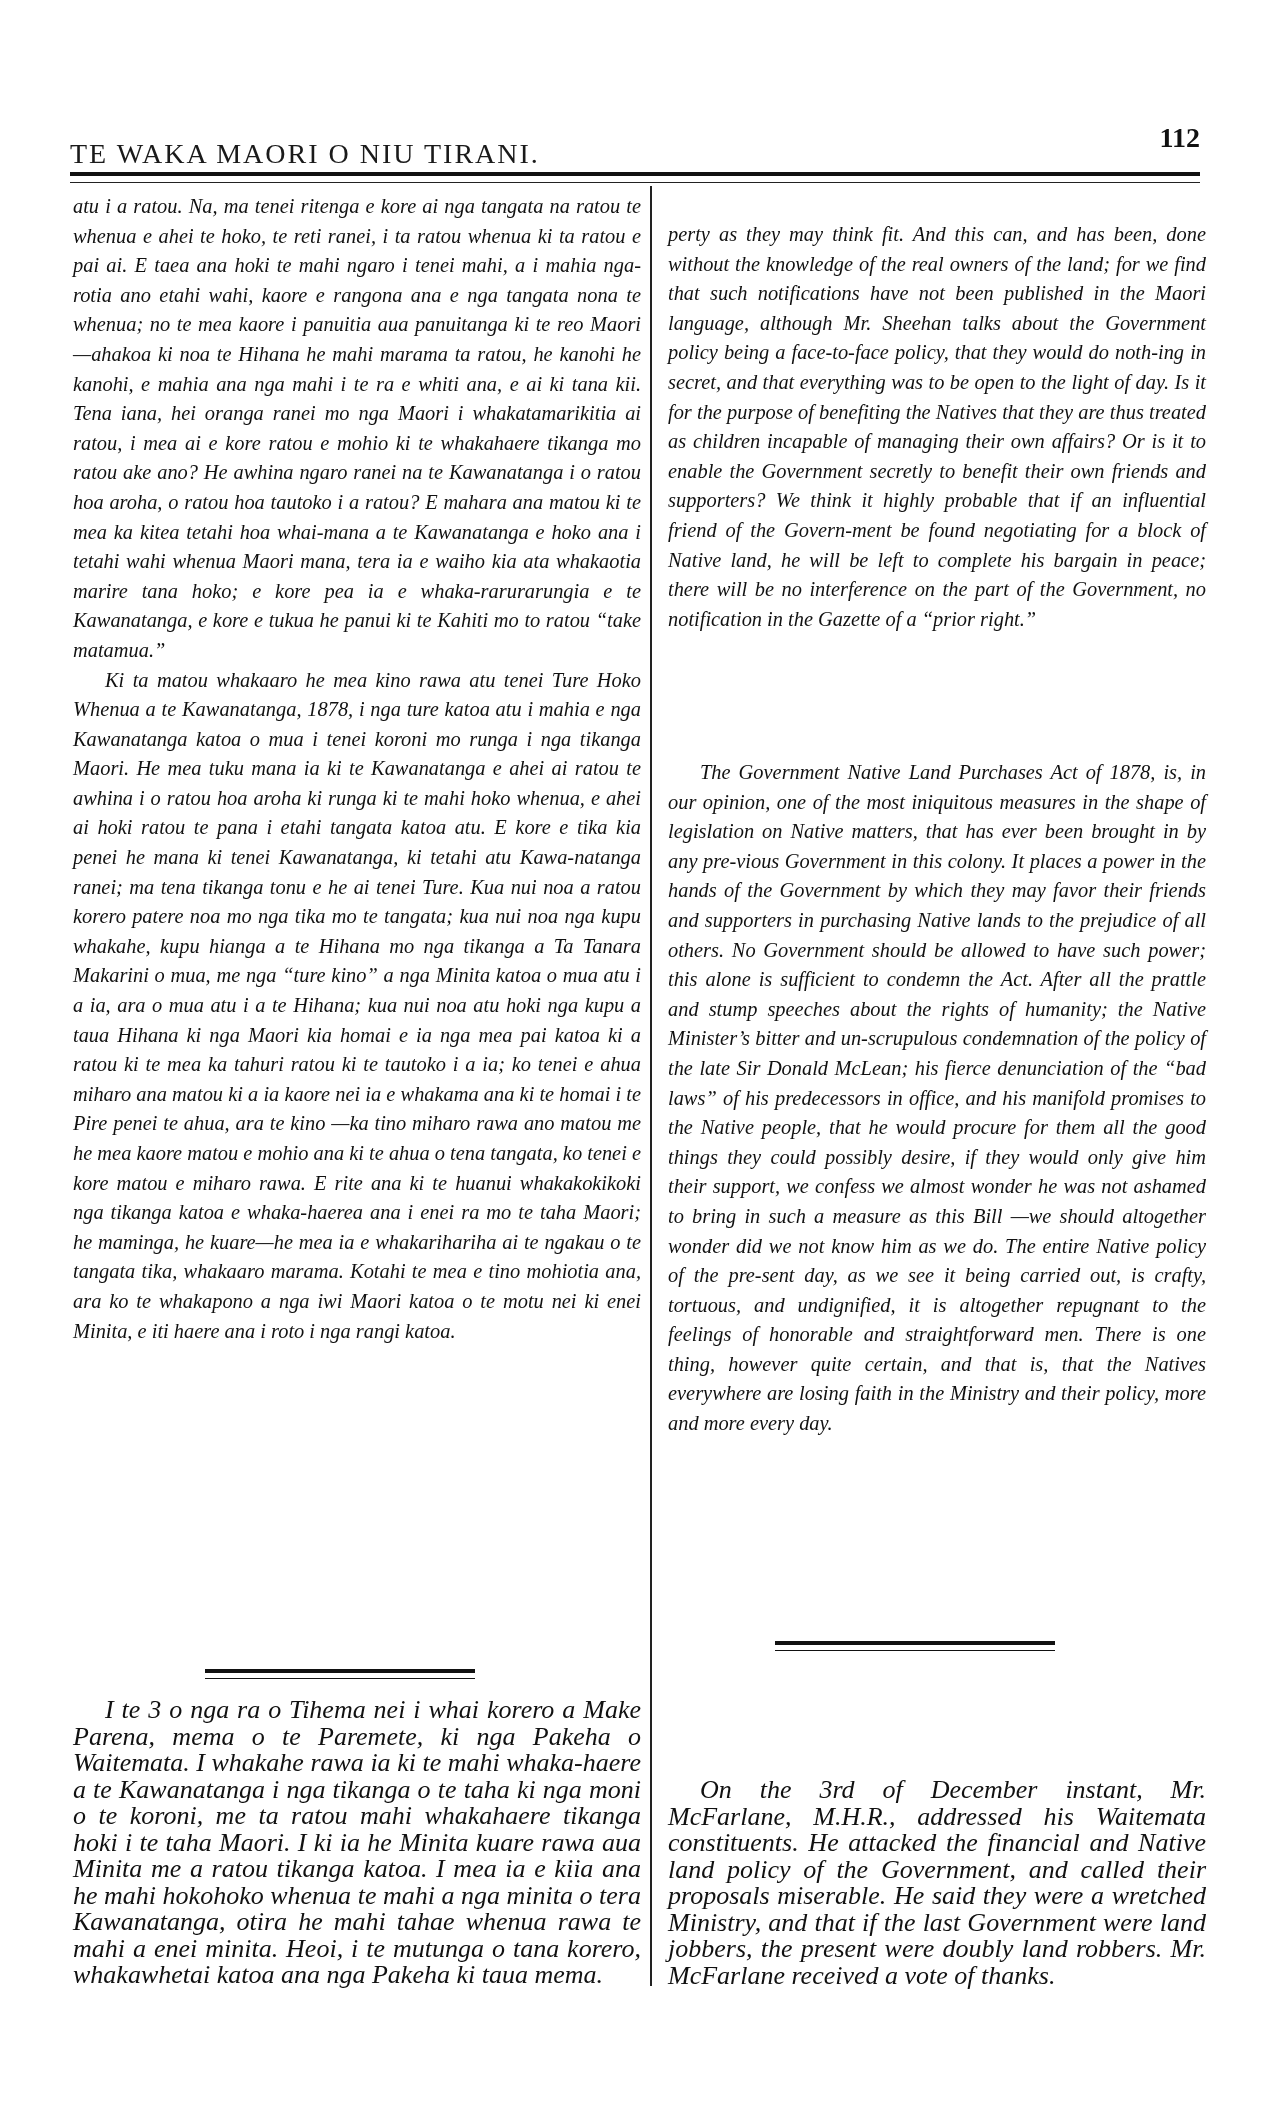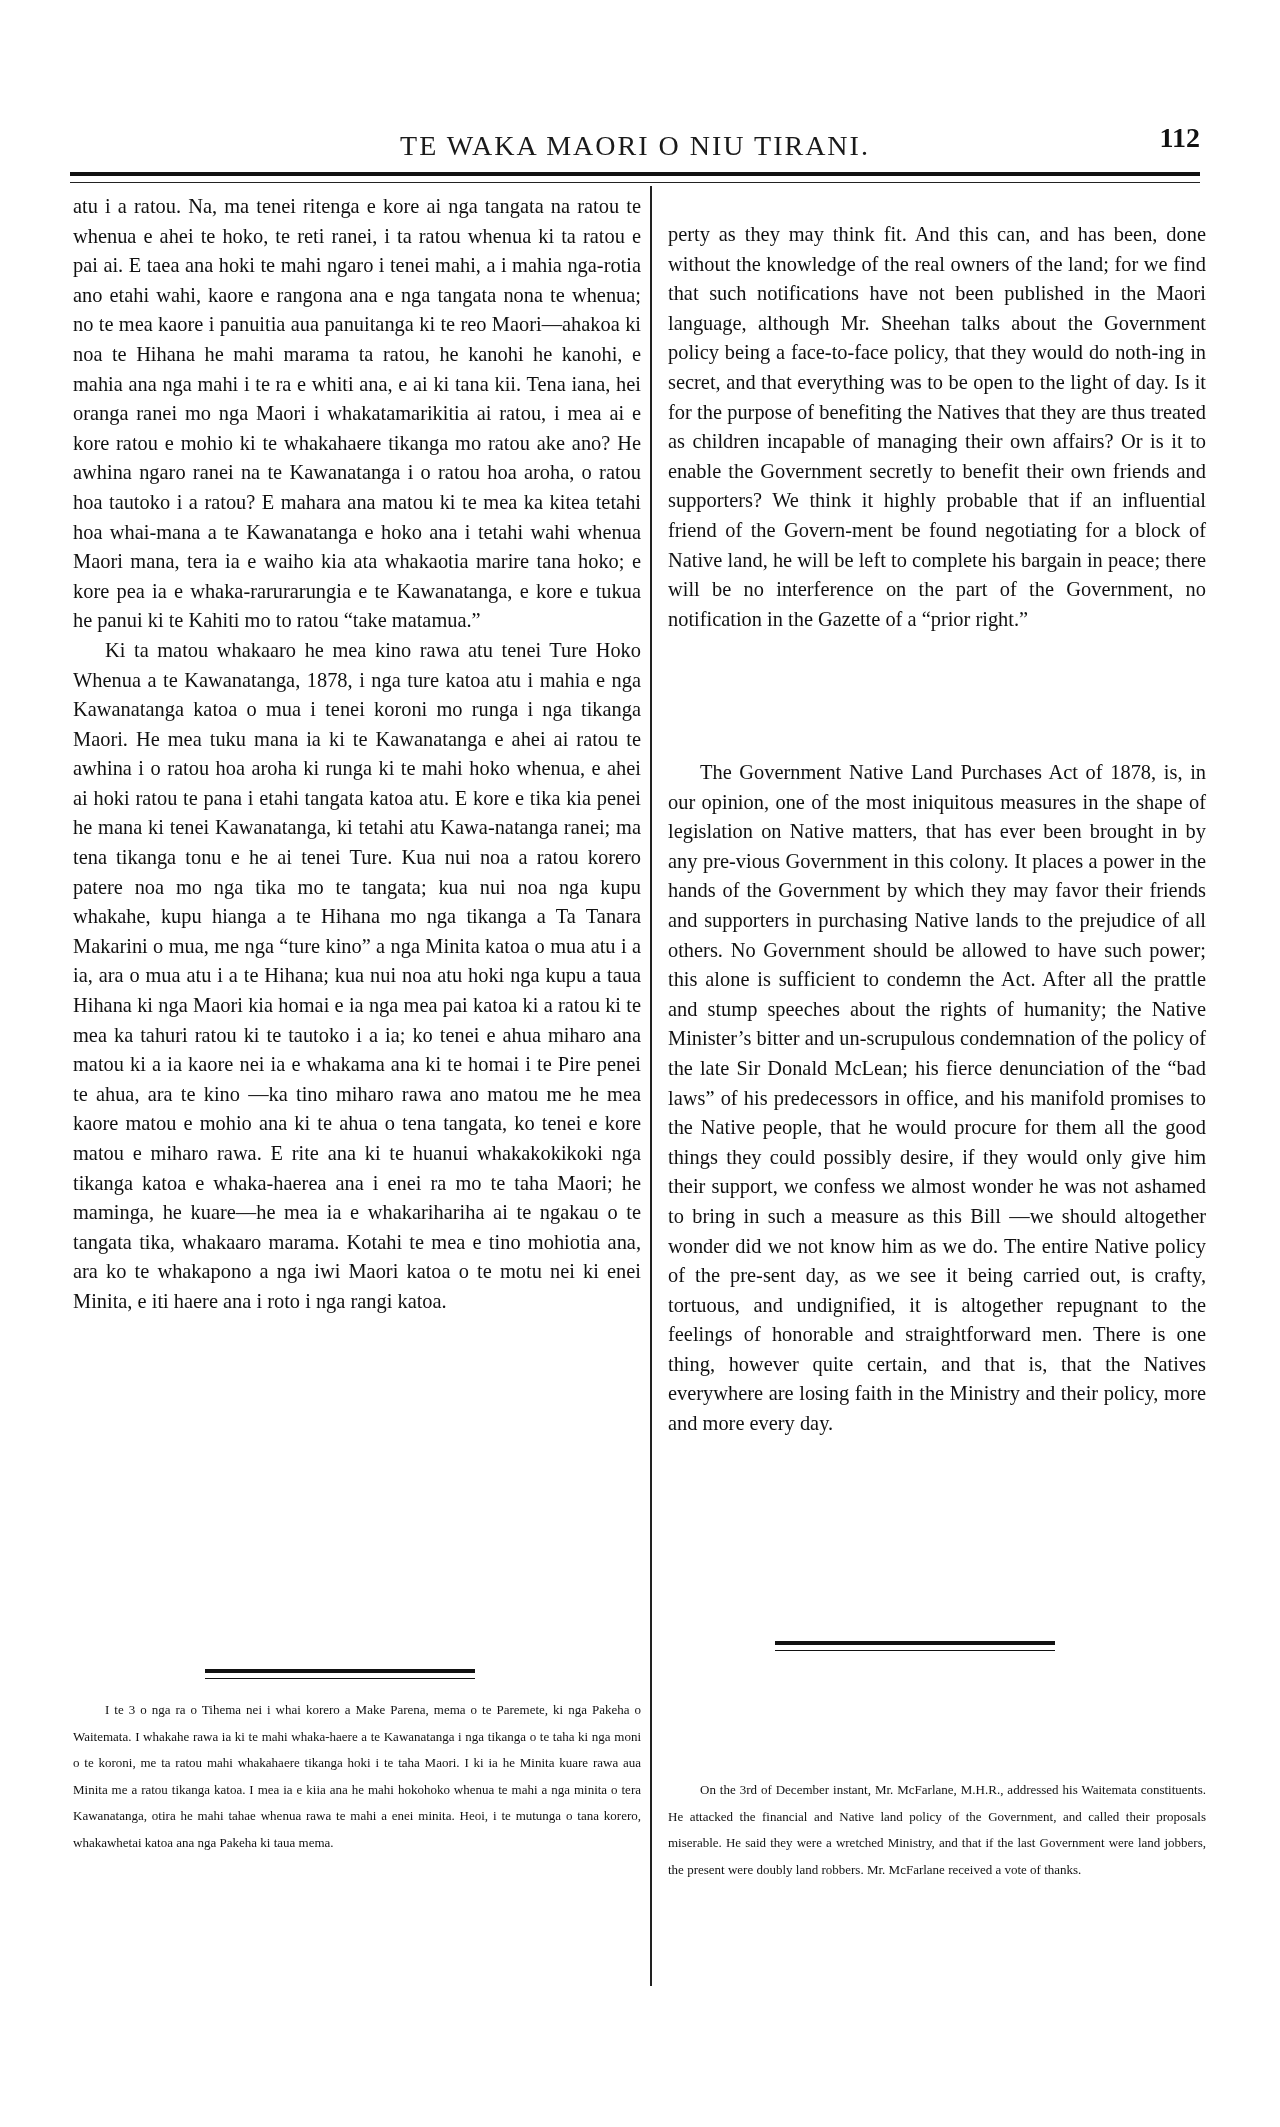--- a/index.html
+++ b/index.html
@@ -1,30 +1,30 @@
 <!DOCTYPE html>
 <html><head>
 <meta charset="utf-8">
 <style>
   html, body { margin: 0; padding: 0; background: #ffffff; }
   body { width: 1280px; height: 2127px; position: relative; overflow: hidden;
          font-family: "Liberation Serif", "DejaVu Serif", serif; color: #111; }
   .header { position: absolute; top: 118px; left: 70px; width: 1130px; height: 40px; }
-  .title { position: absolute; left: 0; width: 100%; text-align: center; top: 8px;
+  .title { position: absolute; left: 0; width: 100%; text-align: left; top: 16px;
            font-size: 28px; letter-spacing: 2px; line-height: 40px; color: #1a1a1a; }
   .page-num { position: absolute; right: 0; top: 0; font-size: 28px; line-height: 40px; font-weight: bold; }
   .rule-thick { position: absolute; top: 172px; left: 70px; width: 1130px; height: 4px; background: #111; }
   .rule-thin { position: absolute; top: 182px; left: 70px; width: 1130px; height: 1px; background: #222; }
   .col-divider { position: absolute; left: 650px; top: 186px; width: 1.5px; height: 1800px; background: #222; }
-  .col { position: absolute; font-size: 20.4px; line-height: 29.6px; text-align: justify; }
+  .col { position: absolute; font-size: 20.4px; line-height: 29.6px; text-align: justify; font-style: italic; }
   .col p { margin: 0; }
   .col p.indent { text-indent: 32px; }
   .left { left: 73px; width: 568px; top: 192px; }
   .right { left: 668px; width: 538px; top: 190px; margin-top: 30px; }
-  .small { font-size: 13px; line-height: 26.5px; }
+  .small { font-size: 26px; line-height: 26.5px; }
   .sep { position: absolute; }
   .sep .a { height: 4px; background: #111; width: 100%; }
   .sep .b { height: 1px; background: #111; width: 100%; margin-top: 5px; }
   .sep-left { left: 205px; top: 1669px; width: 270px; }
   .sep-right { left: 775px; top: 1641px; width: 280px; }
   .blk { position: absolute; }
 </style>
 </head>
 <body>
 

